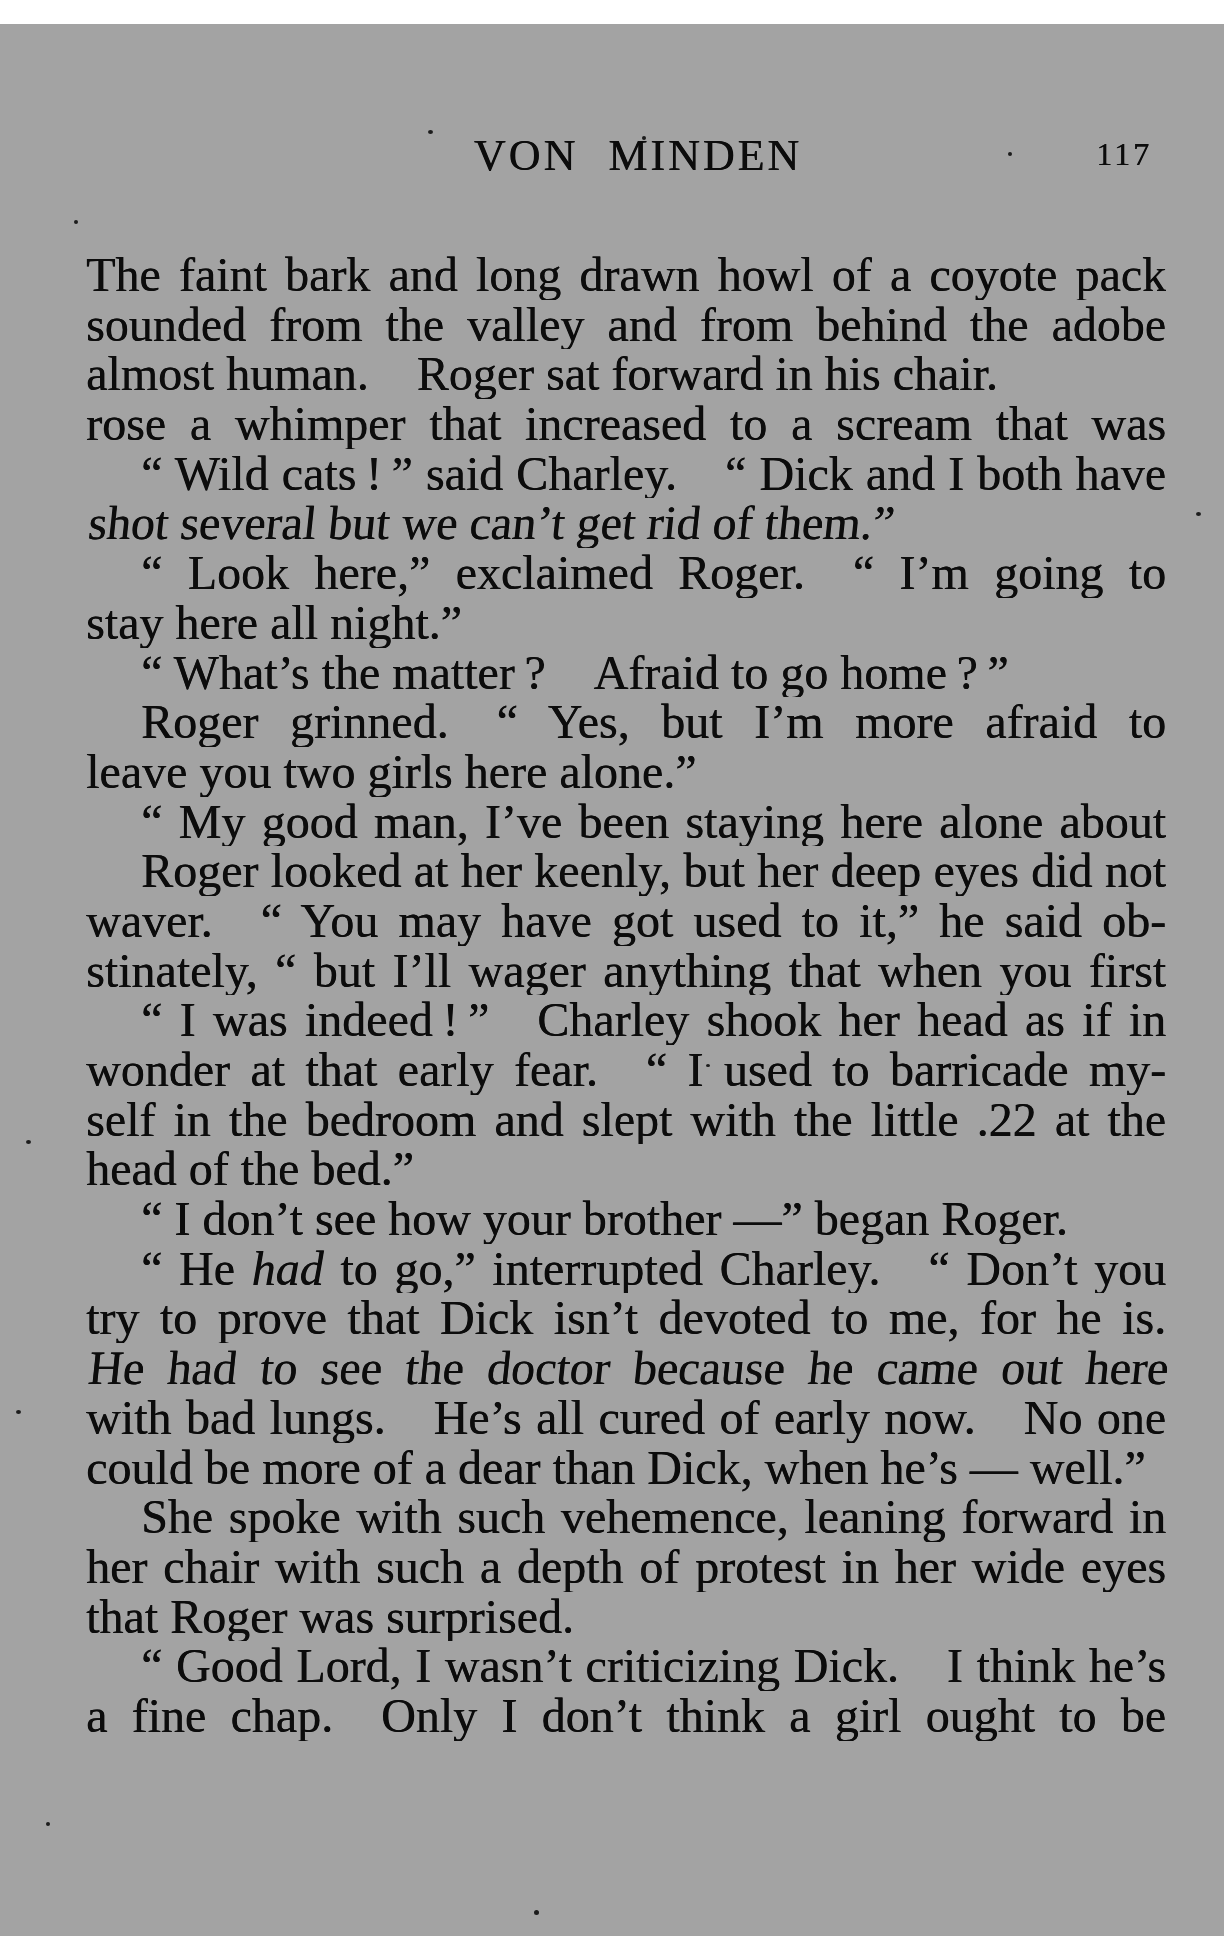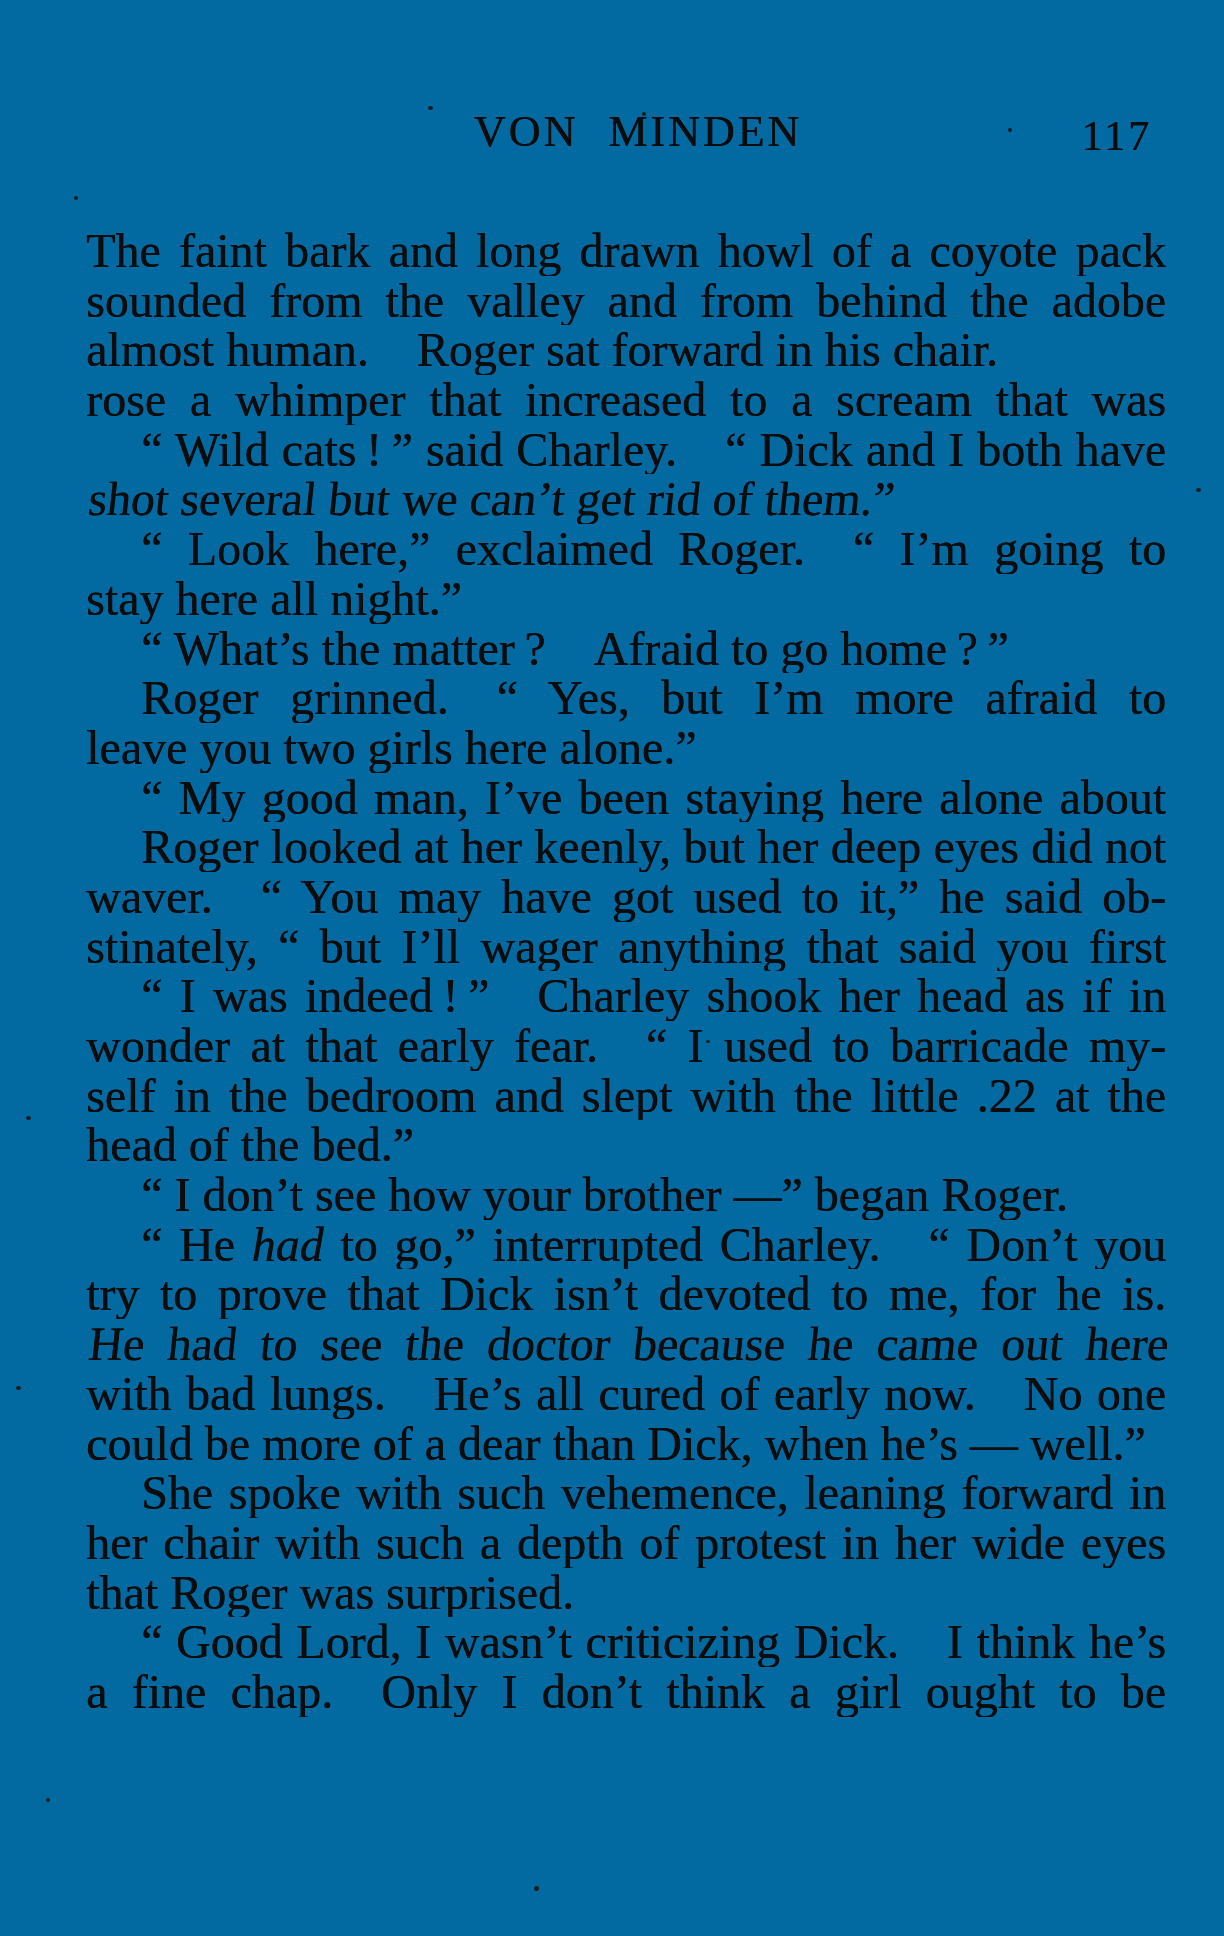--- a/index.html
+++ b/index.html
@@ -11,39 +11,40 @@
     position: relative;
     width: 1224px;
     height: 1936px;
     overflow: hidden;
     font-family: "Liberation Serif", "DejaVu Serif", serif;
     color: #0c0c0c;
   }
   .page {
     position: absolute;
     inset: 0;
-    background: #0369a1;
+    background: #a3a3a3;
+    margin-top: 24px;
   }
   .running-head {
     position: absolute;
     top: 106px;
     left: 98px;
     width: 1080px;
     text-align: center;
     font-size: 44px;
     letter-spacing: 3px;
     word-spacing: 16px;
     white-space: nowrap;
     text-shadow: 0.5px 0 0 currentColor;
   }
   .folio {
     position: absolute;
     top: 112px;
     right: 72px;
-    font-size: 42px;
+    font-size: 32px;
     letter-spacing: 3px;
     text-shadow: 0.4px 0 0 currentColor;
   }
   .textblock {
     position: absolute;
     left: 86px;
     top: 226px;
     width: 1080px;
     font-size: 48px;
     line-height: 49.7px;
@@ -98,21 +99,21 @@
       <div class="line j ind"><span>“ Wild cats ! ” said Charley.  “ Dick and I both have</span></div>
       <div class="line skew"><span>shot several but we can’t get rid of them.”</span></div>
       <div class="line j ind"><span>“ Look here,” exclaimed Roger.  “ I’m going to</span></div>
       <div class="line"><span>stay here all night.”</span></div>
       <div class="line ind"><span>“ What’s the matter ?  Afraid to go home ? ”</span></div>
       <div class="line j ind"><span>Roger grinned.  “ Yes, but I’m more afraid to</span></div>
       <div class="line"><span>leave you two girls here alone.”</span></div>
       <div class="line j ind"><span>“ My good man, I’ve been staying here alone about</span></div>
       <div class="line j ind"><span>Roger looked at her keenly, but her deep eyes did not</span></div>
       <div class="line j"><span>waver.  “ You may have got used to it,” he said ob-</span></div>
-      <div class="line j"><span>stinately, “ but I’ll wager anything that said you first</span></div>
+      <div class="line j"><span>stinately, “ but I’ll wager anything that when you first</span></div>
       <div class="line j ind"><span>“ I was indeed ! ”  Charley shook her head as if in</span></div>
       <div class="line j"><span>wonder at that early fear.  “ I used to barricade my-</span></div>
       <div class="line j"><span>self in the bedroom and slept with the little .22 at the</span></div>
       <div class="line"><span>head of the bed.”</span></div>
       <div class="line ind"><span>“ I don’t see how your brother —” began Roger.</span></div>
       <div class="line j ind"><span>“ He </span><em>had</em><span> to go,” interrupted Charley.  “ Don’t you</span></div>
       <div class="line j"><span>try to prove that Dick isn’t devoted to me, for he is.</span></div>
       <div class="line j skew"><span>He had to see the doctor because he came out here</span></div>
       <div class="line j"><span>with bad lungs.  He’s all cured of early now.  No one</span></div>
       <div class="line"><span>could be more of a dear than Dick, when he’s — well.”</span></div>

